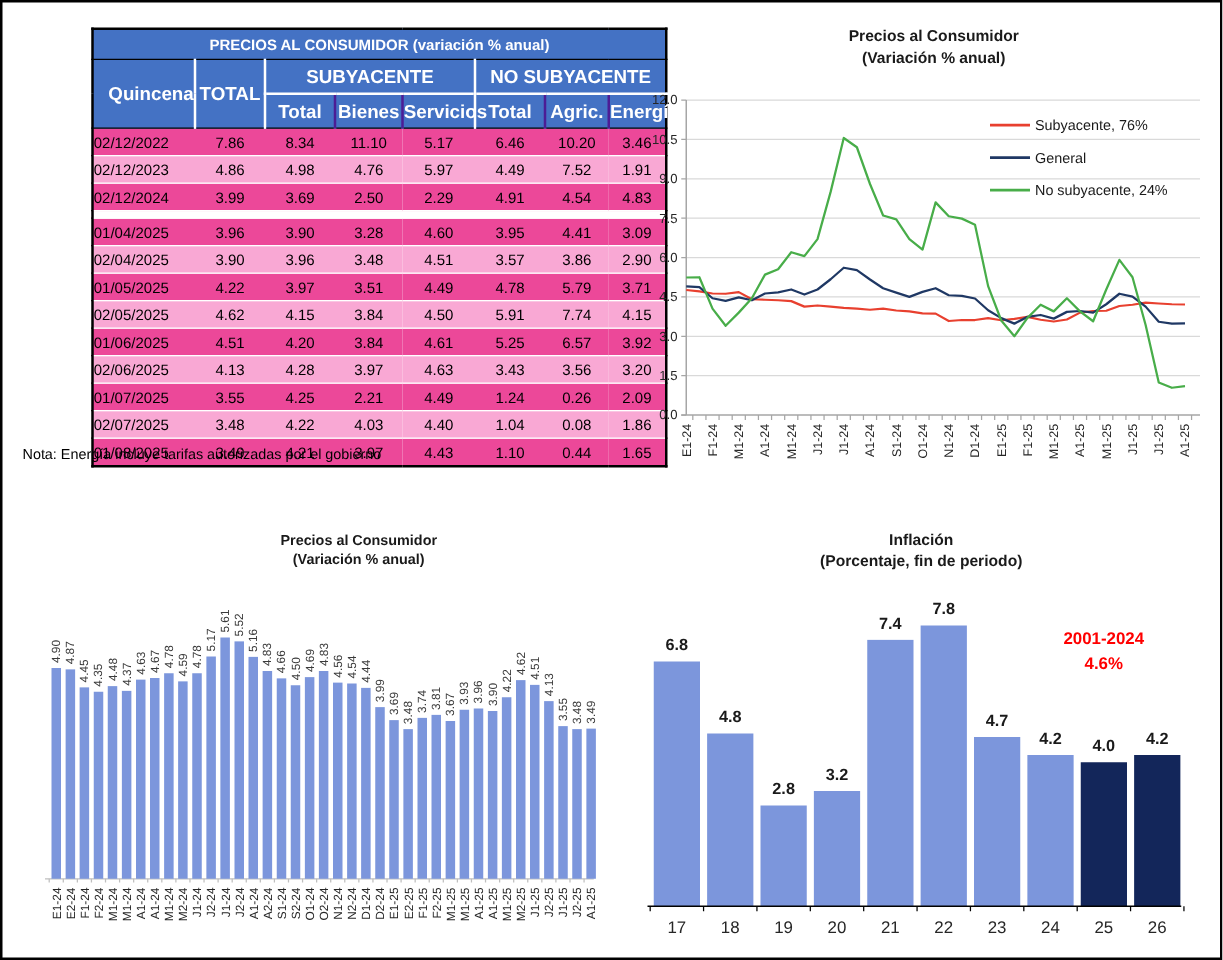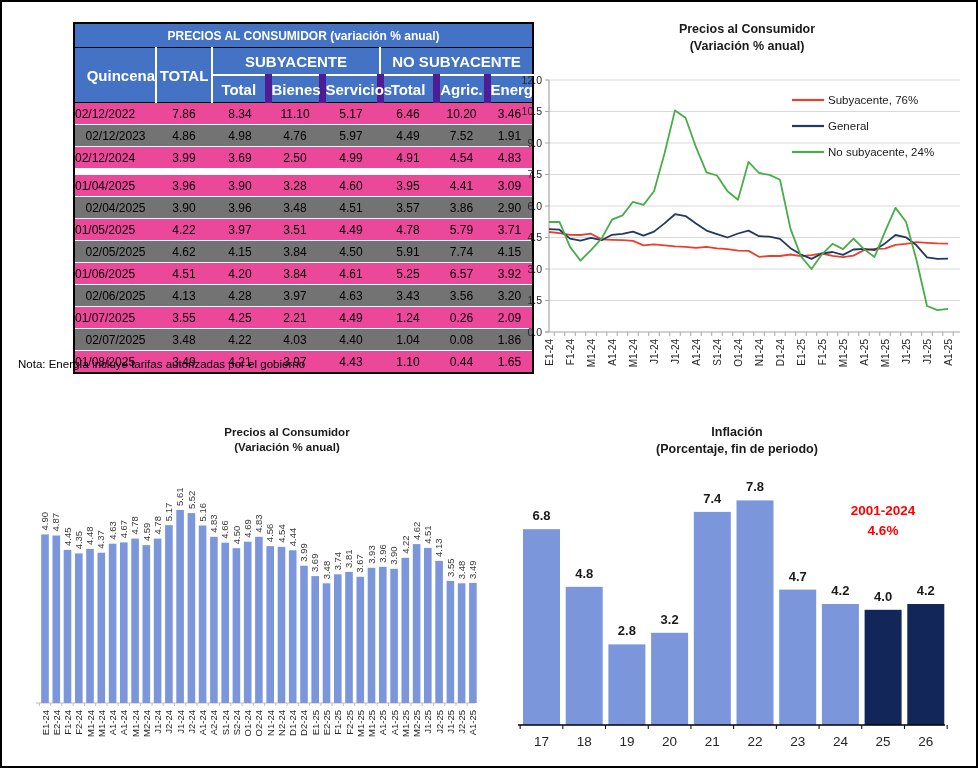--- a/index.html
+++ b/index.html
@@ -8,26 +8,26 @@
   .panel{position:absolute;}
   
   table.cpi{border-collapse:collapse;table-layout:fixed;width:459px;border:2px solid #000;}
   table.cpi th, table.cpi td{padding:0;margin:0;font-size:12px;line-height:1;}
   tr.titlerow th{background:#4472c4;color:#fff;font-weight:bold;font-size:12px;height:23px;border-bottom:1.5px solid #000;}
   tr.grouprow th, tr.subrow th{background:#4472c4;color:#fff;font-weight:bold;font-size:15px;}
   tr.grouprow th{height:26px;}
   tr.subrow th{height:26px;border-top:2px solid #fff;}
   th.vspan{border-right:2px solid #fff;}
   th.gsep{border-right:2px solid #fff;}
-  tr.subrow th + th{border-left:7px solid #4c1d95;}
+  tr.subrow th + th{border-left:2px solid #4c1d95;}
   thead{border-bottom:1.5px solid #000;}
   td{height:21px;text-align:center;color:#000;}
   td.date{text-align:left;padding-left:4px;}
   tr.shaded td{background:#ec4899;}
-  tr.plain td{background:#737373;text-align:center;}
+  tr.plain td{background:#f9a8d4;}
   tr.seprow td{height:5px;background:#fff;}
   tbody tr td{border-bottom:1px solid #fff;}
   #table-note{position:absolute;left:16px;top:356px;font-size:11.5px;color:#000;}
   svg text{font-family:"Liberation Sans","DejaVu Sans",sans-serif;}
 </style>
 </head>
 <body>
 
 <div id="canvas">
 
@@ -81,21 +81,21 @@
             <td>5.97</td>
             <td>4.49</td>
             <td>7.52</td>
             <td>1.91</td>
           </tr>
           <tr class="shaded">
             <td class="date">02/12/2024</td>
             <td>3.99</td>
             <td>3.69</td>
             <td>2.50</td>
-            <td>4.99</td>
+            <td>2.29</td>
             <td>4.91</td>
             <td>4.54</td>
             <td>4.83</td>
           </tr>
           <tr class="seprow">
             <td colspan="8"></td>
           </tr>
           <tr class="shaded">
             <td class="date">01/04/2025</td>
             <td>3.96</td>

